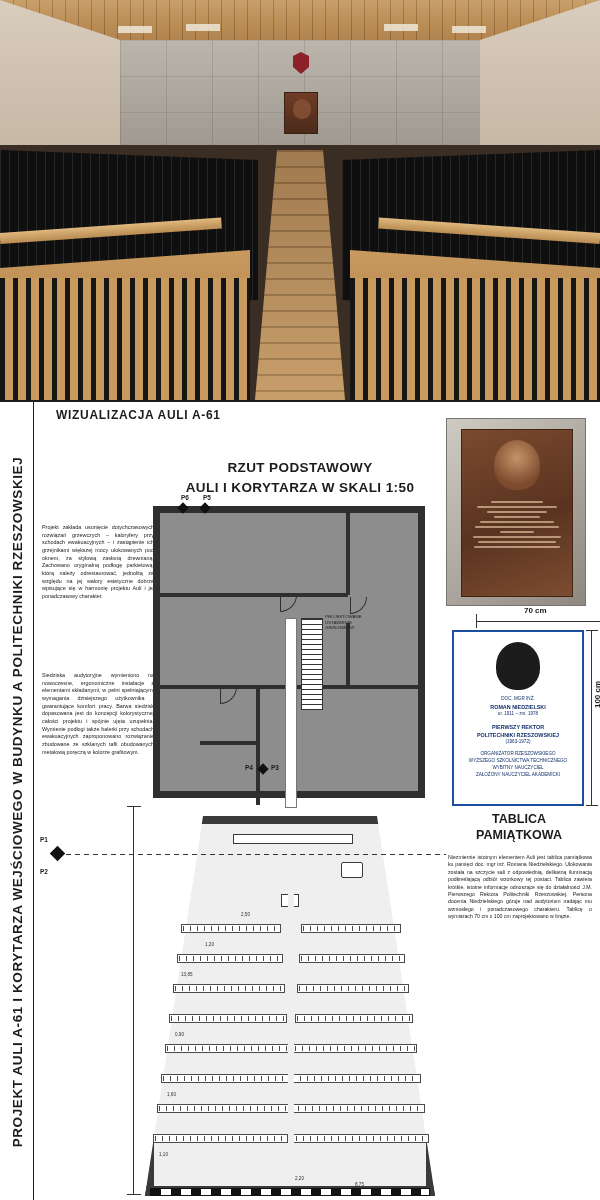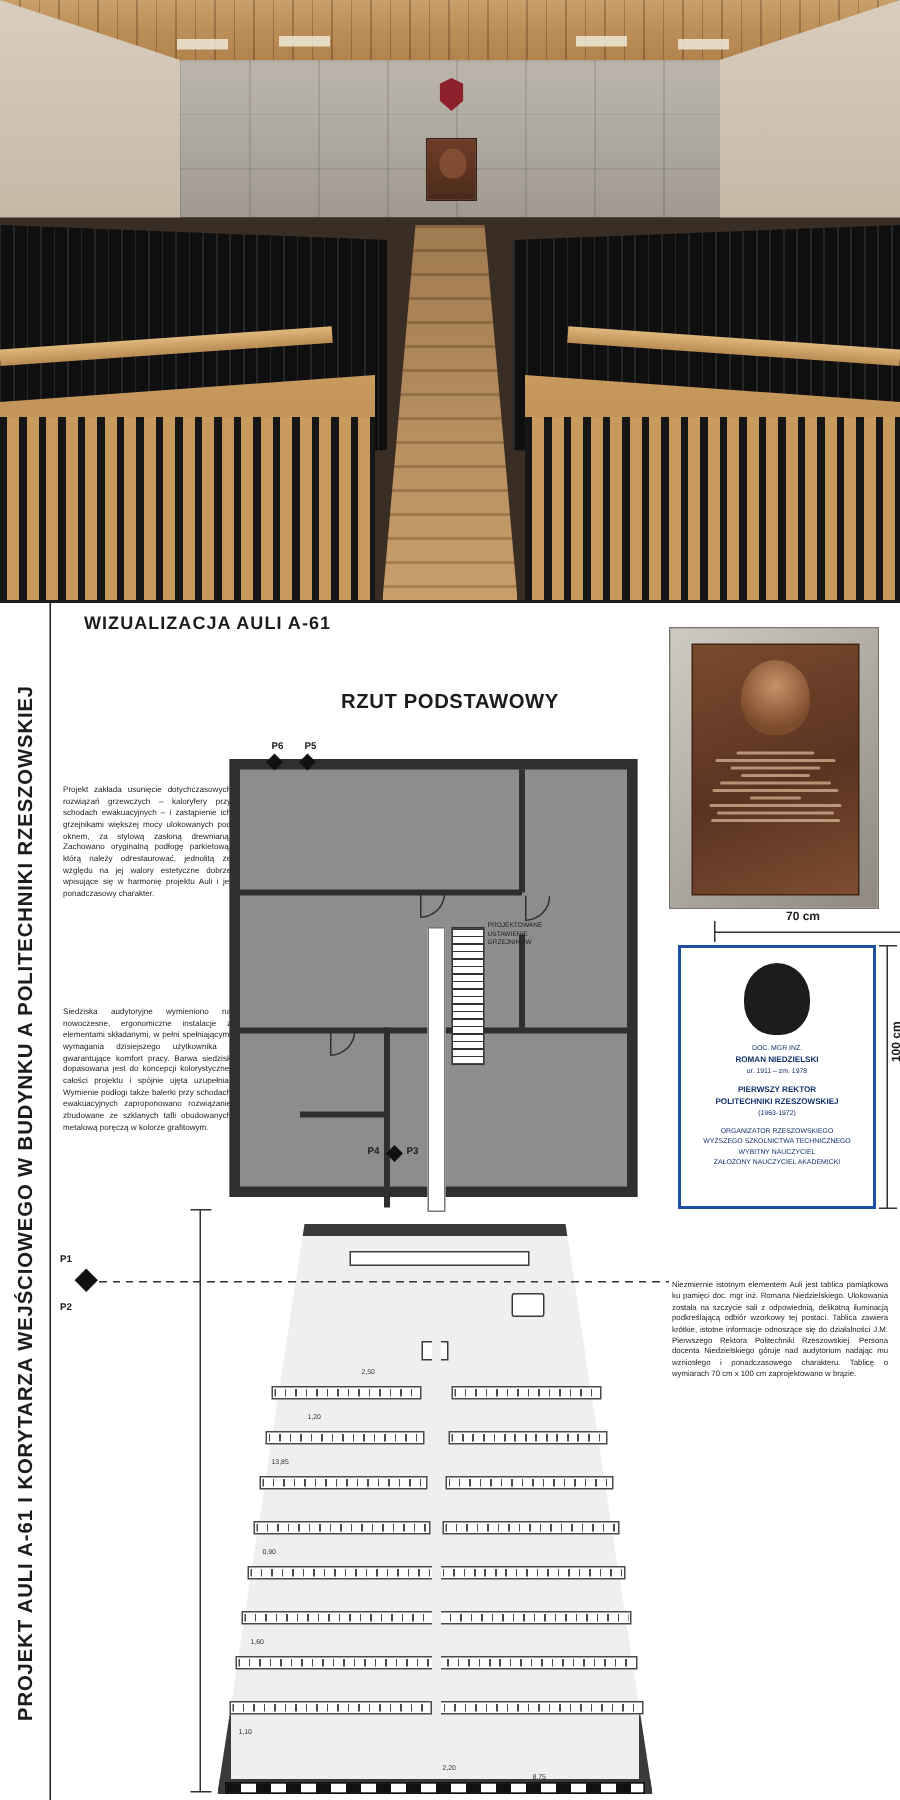--- a/index.html
+++ b/index.html
@@ -326,20 +326,21 @@
   <div class="lower">
 
     <div class="vstrip">
       <span>PROJEKT AULI A-61 I KORYTARZA WEJŚCIOWEGO W BUDYNKU A POLITECHNIKI RZESZOWSKIEJ</span>
     </div>
 
     <div class="title-top">WIZUALIZACJA AULI A-61</div>
 
     <div class="plan-title">
       <div>RZUT PODSTAWOWY</div>
+      <div>AULI I KORYTARZA W SKALI 1:50</div>
     </div>
 
     <div class="desc d1">Projekt zakłada usunięcie dotychczasowych rozwiązań grzewczych – kaloryfery przy schodach ewakuacyjnych – i zastąpienie ich grzejnikami większej mocy ulokowanych pod oknem, za stylową zasłoną drewnianą. Zachowano oryginalną podłogę parkietową, którą należy odrestaurować, jednolitą ze względu na jej walory estetyczne dobrze wpisujące się w harmonię projektu Auli i jej ponadczasowy charakter.</div>
     <div class="desc d2">Siedziska audytoryjne wymieniono na nowoczesne, ergonomiczne instalacje z elementami składanymi, w pełni spełniającymi wymagania dzisiejszego użytkownika i gwarantujące komfort pracy. Barwa siedzisk dopasowana jest do koncepcji kolorystycznej całości projektu i spójnie ujęta uzupełnia. Wymienie podłogi także balerki przy schodach ewakuacyjnych zaproponowano rozwiązanie zbudowane ze szklanych tafli obudowanych metalową poręczą w kolorze grafitowym.</div>
 
     <div class="plan">
 
       <div class="rooms">
         <div class="wall-h w1"></div>
         <div class="wall-h w2"></div>
@@ -459,17 +460,21 @@
       </div>
     </div>
 
     <div class="dim-right">
       <div class="dimline-v" style="left:5px; top:0; height:176px;"></div>
       <div class="dimline-h" style="left:0; top:0; width:12px;"></div>
       <div class="dimline-h" style="left:0; top:175px; width:12px;"></div>
       <div class="dimlabel" style="left:-2px; top:60px; transform:rotate(-90deg); transform-origin:center; white-space:nowrap;">100 cm</div>
     </div>
 
+    <div class="plaque-caption">
+      <div>TABLICA</div>
+      <div>PAMIĄTKOWA</div>
+    </div>
 
     <div class="right-desc">Niezmiernie istotnym elementem Auli jest tablica pamiątkowa ku pamięci doc. mgr inż. Romana Niedzielskiego. Ulokowania została na szczycie sali z odpowiednią, delikatną iluminacją podkreślającą odbiór wzorkowy tej postaci. Tablica zawiera krótkie, istotne informacje odnoszące się do działalności J.M. Pierwszego Rektora Politechniki Rzeszowskiej. Persona docenta Niedzielskiego góruje nad audytorium nadając mu wzniosłego i ponadczasowego charakteru. Tablicę o wymiarach 70 cm x 100 cm zaprojektowano w brązie.</div>
 
   </div>
 </div>
 
 </body></html>

